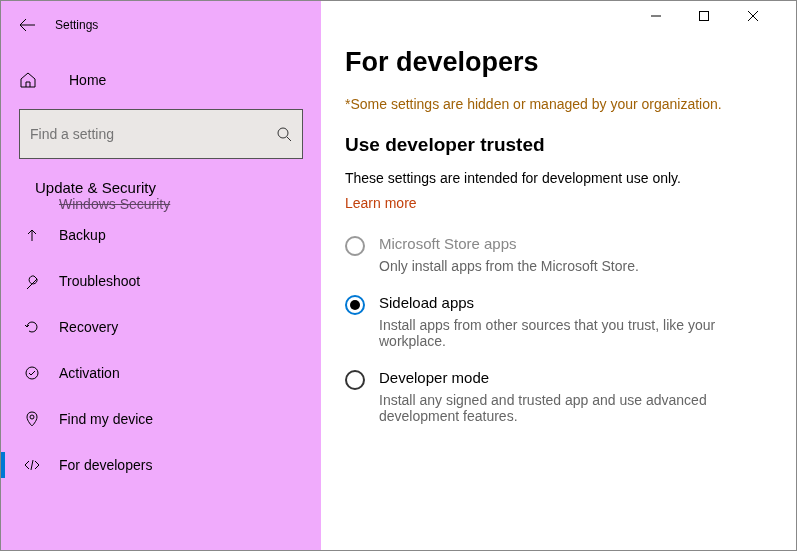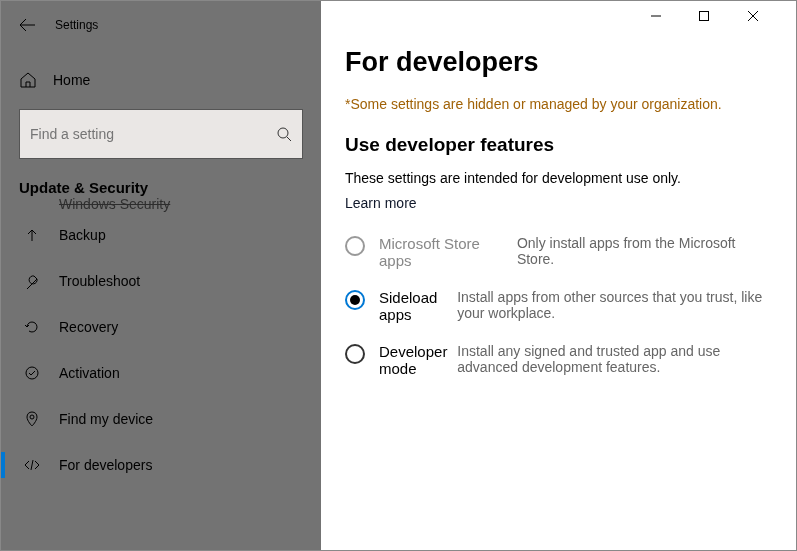--- a/index.html
+++ b/index.html
@@ -11,21 +11,21 @@
   body {
     width: 797px;
     height: 551px;
     display: flex;
     background: #fff;
     overflow: hidden;
     border: 1px solid #888;
   }
   .sidebar {
     width: 320px;
-    background: #737373;
+    background: #f0abfc;
     display: flex;
     flex-direction: column;
     padding-top: 8px;
     position: relative;
   }
   .titlebar {
     display: flex;
     align-items: center;
     height: 32px;
     padding-left: 18px;
@@ -44,20 +44,21 @@
   .home-row {
     display: flex;
     align-items: center;
     gap: 16px;
     padding: 10px 18px;
     margin-top: 20px;
     cursor: pointer;
   }
   .home-row .label {
     font-size: 14px;
+    margin-left: 16px;
   }
   .search-box {
     margin: 10px 18px 6px 18px;
     border: 1px solid #555;
     background: #eae7e5;
     height: 50px;
     display: flex;
     align-items: center;
     padding: 0 10px;
     justify-content: space-between;
@@ -65,22 +66,22 @@
   .search-box input {
     border: none;
     background: transparent;
     outline: none;
     font-size: 14px;
     color: #555;
     width: 100%;
   }
   .category-title {
     font-size: 15px;
-    font-weight: 700;
-    padding: 14px 18px 6px 18px;
+    font-weight: 400;
+    padding: 14px 18px 6px 34px;
   }
   .nav {
     flex: 1;
     overflow: hidden;
     margin-top: -6px;
   }
   .nav-item {
     display: flex;
     align-items: center;
     gap: 18px;
@@ -155,21 +156,21 @@
   .subtitle {
     font-size: 19px;
     font-weight: 600;
     margin-bottom: 14px;
   }
   .note {
     font-size: 14px;
     margin-bottom: 8px;
   }
   .link {
-    color: #0f172a;
+    color: #c2410c;
     font-size: 14px;
     cursor: pointer;
     margin-bottom: 24px;
     display: inline-block;
   }
   .radio-group {
     display: flex;
     flex-direction: column;
     gap: 20px;
   }
@@ -201,20 +202,21 @@
     width: 10px;
     height: 10px;
     background: #000;
     border-radius: 50%;
     position: absolute;
     top: 3px;
     left: 3px;
   }
   .radio-text {
     display: flex;
+    flex-direction: column;
     gap: 6px;
   }
   .radio-title {
     font-size: 15px;
     color: #000;
   }
   .radio-option.disabled .radio-title {
     color: #888;
   }
   .radio-desc {
@@ -318,21 +320,21 @@
         </svg>
       </span>
       <span>For developers</span>
     </div>
   </div>
 </div>
 
 <div class="main">
   <h1 class="page-title">For developers</h1>
   <div class="warning">*Some settings are hidden or managed by your organization.</div>
-  <div class="subtitle">Use developer features</div>
+  <div class="subtitle">Use developer trusted</div>
   <div class="note">These settings are intended for development use only.</div>
   <a class="link">Learn more</a>
 
   <div class="radio-group">
     <div class="radio-option disabled">
       <div class="radio-circle"></div>
       <div class="radio-text">
         <div class="radio-title">Microsoft Store apps</div>
         <div class="radio-desc">Only install apps from the Microsoft Store.</div>
       </div>

